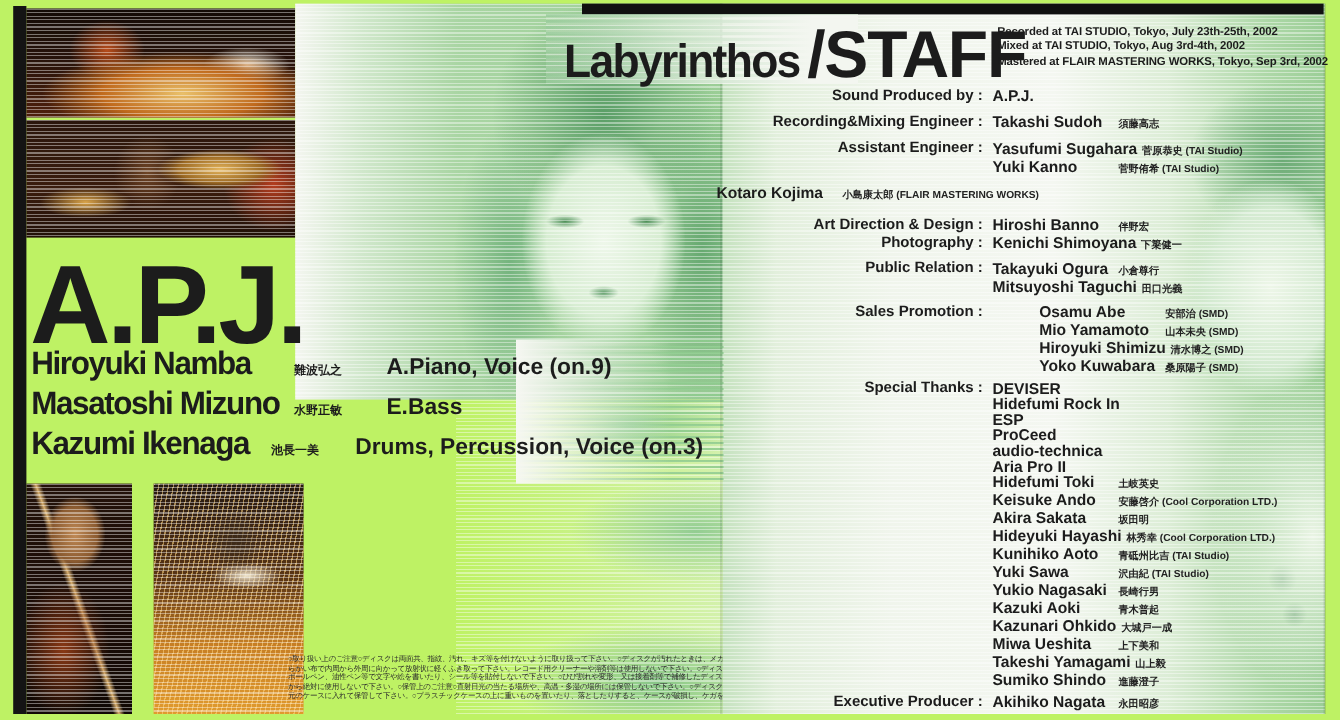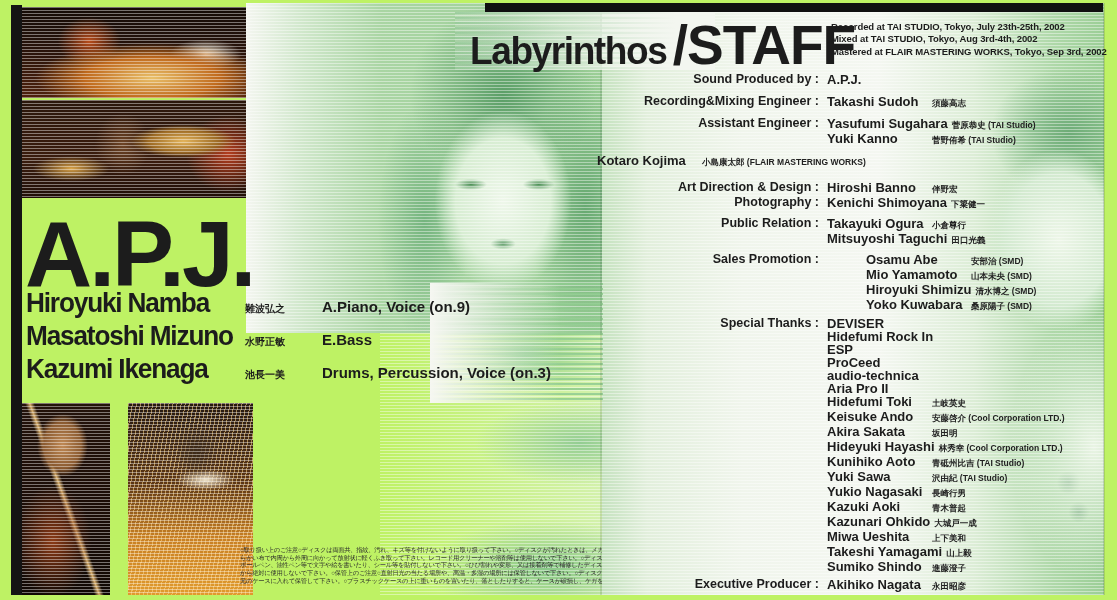--- a/index.html
+++ b/index.html
@@ -82,21 +82,21 @@
   .title-album{font-size:39px;font-weight:bold;letter-spacing:-1.5px;transform:scaleX(.95);transform-origin:left;}
   .title-staff{font-size:55px;font-weight:bold;letter-spacing:-1px;margin-left:-4px;}
   .recording-info{left:831px;top:21px;width:280px;font-size:9.5px;font-weight:bold;line-height:12.4px;letter-spacing:-0.1px;}
 
   
   .apj-name{left:25px;top:208px;font-size:93px;font-weight:bold;letter-spacing:-3px;line-height:1;}
   .members{left:26px;top:288px;width:560px;}
   .member-row{display:flex;align-items:baseline;height:33px;}
   .member-name{width:219px;font-size:27px;font-weight:bold;letter-spacing:-1.2px;transform:scaleX(.97);transform-origin:left;white-space:nowrap;}
   .member-ja{width:77px;font-size:10px;font-weight:bold;white-space:nowrap;}
-  .member-role{font-size:15px;font-weight:bold;white-space:nowrap;}
+  .member-role{font-size:19px;font-weight:bold;white-space:nowrap;}
 
   
   .credits{left:597px;top:68px;width:512px;}
   .credit-group{display:grid;grid-template-columns:230px 1fr;}
   .credit-label{text-align:right;padding-right:8px;font-size:12.5px;font-weight:bold;line-height:13px;white-space:nowrap;}
   .entry{display:flex;align-items:baseline;line-height:13px;}
   .entry-name{min-width:105px;font-size:13px;font-weight:bold;white-space:nowrap;padding-right:4px;box-sizing:border-box;}
   .entry-ja{font-size:8.5px;font-weight:bold;white-space:nowrap;color:#222;}
   .g0{margin-top:5px;}.g1{margin-top:9px;}.g2{margin-top:7px;}.g3{margin-top:7px;}
   .g4{margin-top:12px;}.g5{margin-top:0;}.g6{margin-top:6px;}.g7{margin-top:6px;gap:39px;}

